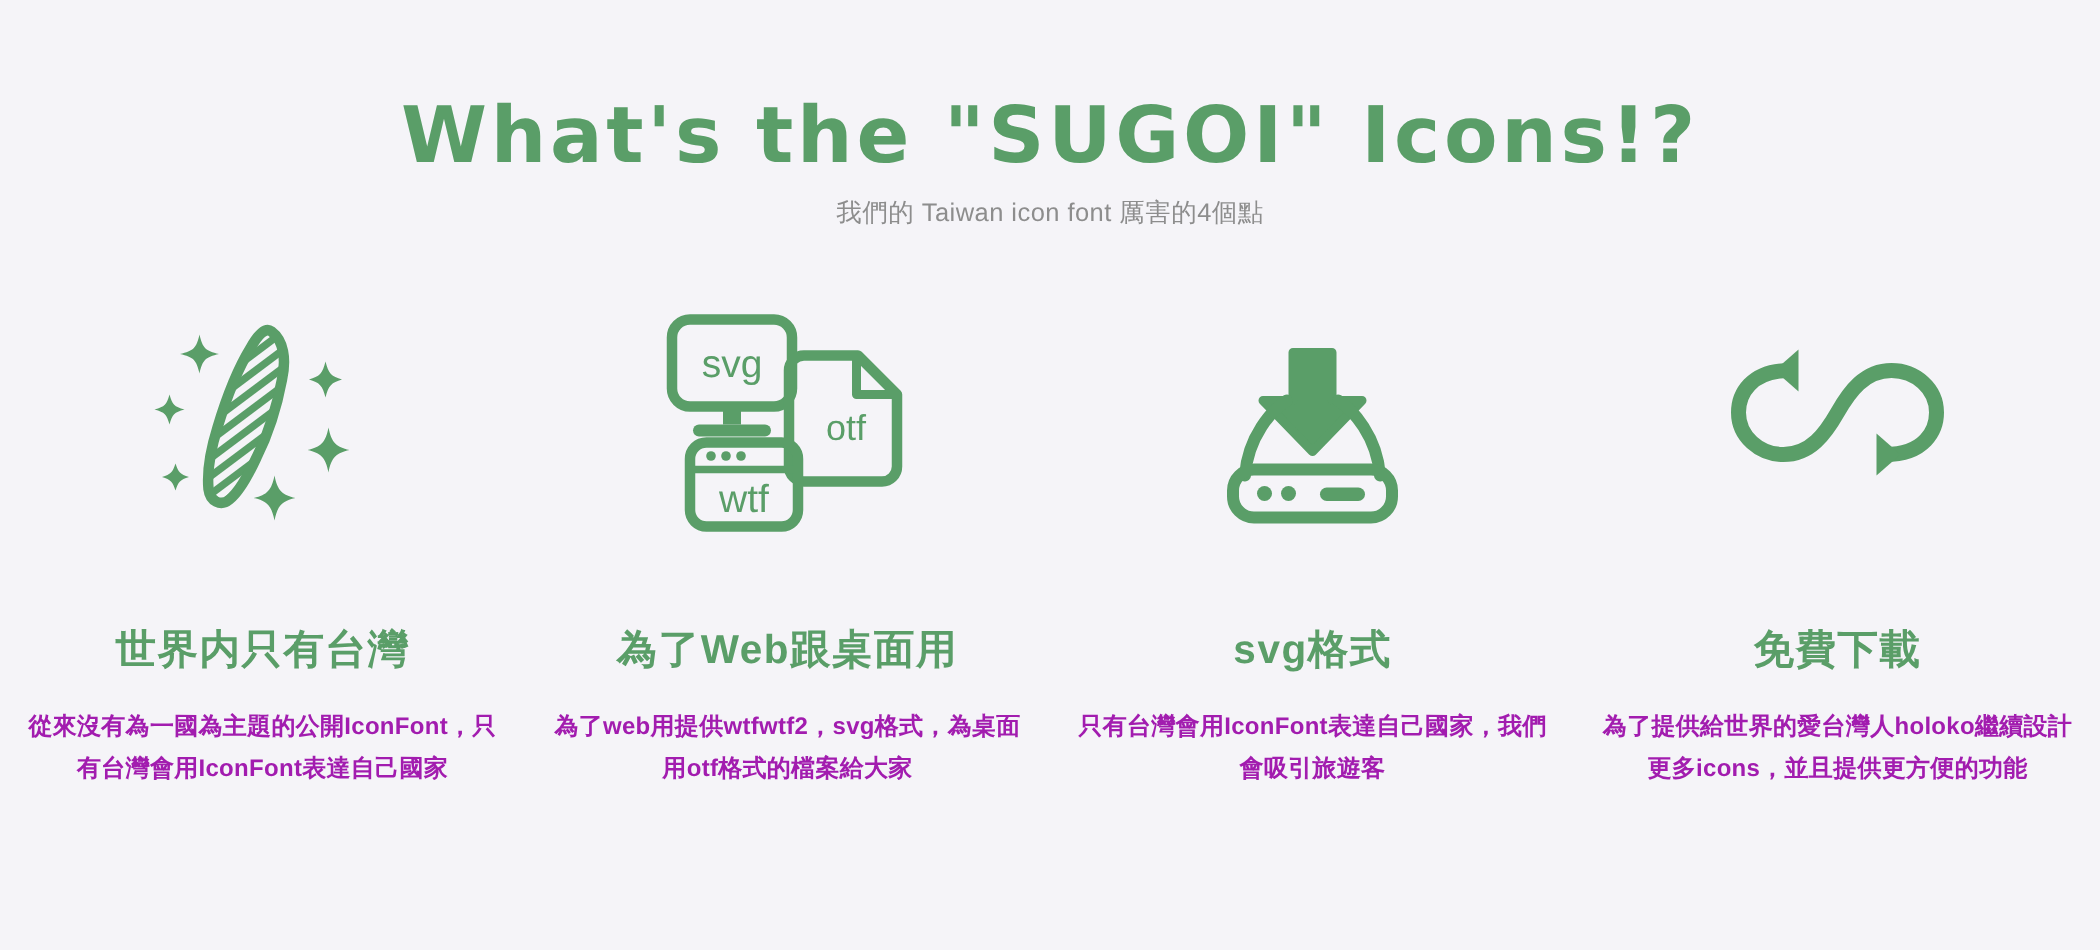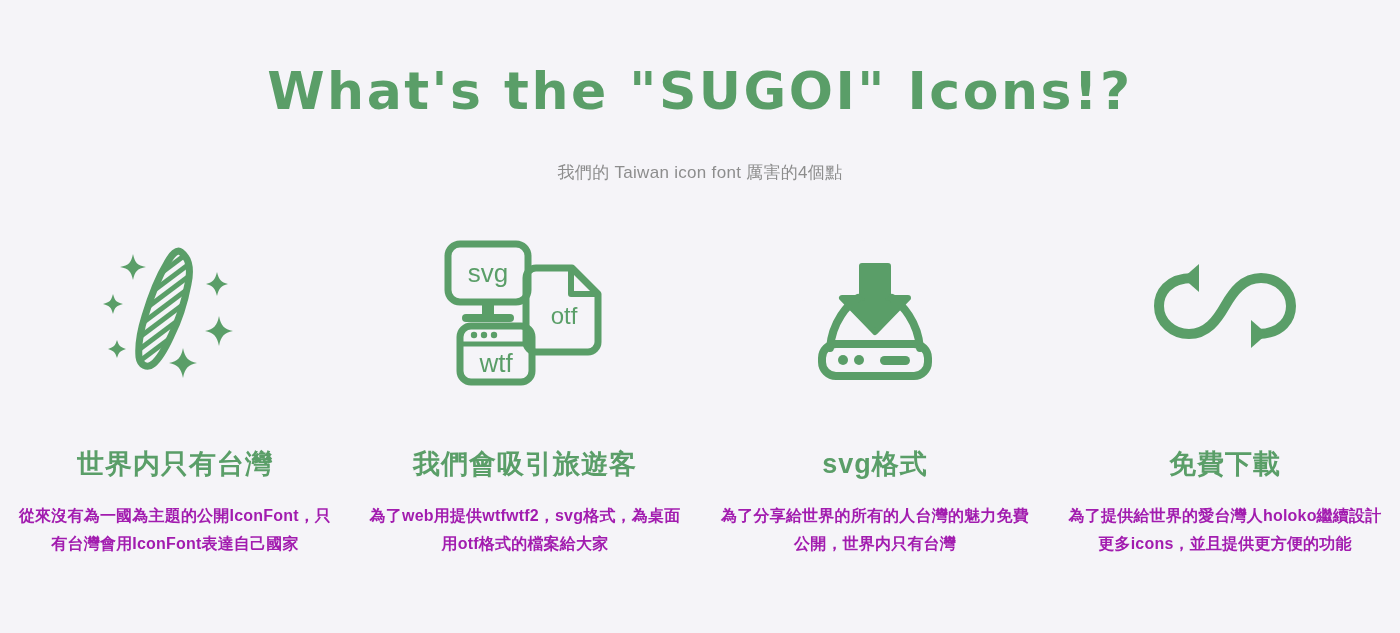--- a/index.html
+++ b/index.html
@@ -36,21 +36,21 @@
   .page-title {
     font-size: 52px;
     font-weight: bold;
     color: #5a9e68;
     letter-spacing: 2.5px;
     line-height: 1.15;
     font-family: "DejaVu Sans", "Liberation Sans", sans-serif;
   }
 
   .page-subtitle {
-    margin-top: 39px;
+    margin-top: 8px;
     font-size: 17px;
     color: #8d8d8d;
     font-weight: normal;
     letter-spacing: 0.3px;
   }
 
   
   .cards {
     width: 1400px;
     display: flex;
@@ -178,41 +178,41 @@
           <g>
             <rect x="22" y="90" width="72" height="56" rx="11" ry="11" fill="none" stroke="#5a9e68" stroke-width="7"></rect>
             <line x1="25" y1="108" x2="91" y2="108" stroke="#5a9e68" stroke-width="5"></line>
             <circle cx="36" cy="99" r="3.2" fill="#5a9e68"></circle>
             <circle cx="46" cy="99" r="3.2" fill="#5a9e68"></circle>
             <circle cx="56" cy="99" r="3.2" fill="#5a9e68"></circle>
             <text x="58" y="136" text-anchor="middle" fill="#5a9e68" font-size="26" font-family="'Liberation Sans',sans-serif">wtf</text>
           </g>
         </svg>
       </div>
-      <h3 class="card-title">我們會吸引旅遊客</h3>
+      <h3 class="card-title">為了Web跟桌面用</h3>
       <p class="card-body">為了web用提供wtfwtf2，svg格式，為桌面用otf格式的檔案給大家</p>
     </div>
 
     <div class="card">
       <div class="card-icon">
         <svg width="150" height="150" viewBox="0 0 150 150">
 
           <path d="M62 30 h26 v32 h20 l-33 34 l-33 -34 h20 Z" fill="#5a9e68" stroke="#5a9e68" stroke-width="6" stroke-linejoin="round"></path>
 
           <path d="M30 112 C32 86 48 68 58 62" fill="none" stroke="#5a9e68" stroke-width="8" stroke-linecap="round"></path>
           <path d="M120 112 C118 86 102 68 92 62" fill="none" stroke="#5a9e68" stroke-width="8" stroke-linecap="round"></path>
 
           <rect x="22" y="108" width="106" height="32" rx="14" ry="14" fill="none" stroke="#5a9e68" stroke-width="8"></rect>
           <circle cx="43" cy="124" r="5" fill="#5a9e68"></circle>
           <circle cx="59" cy="124" r="5" fill="#5a9e68"></circle>
           <rect x="80" y="120" width="30" height="9" rx="4.5" fill="#5a9e68"></rect>
         </svg>
       </div>
       <h3 class="card-title">svg格式</h3>
-      <p class="card-body">為了分享給世界的所有的人台灣的魅力免費公開，世界内只有台灣</p>
+      <p class="card-body">只有台灣會用IconFont表達自己國家，我們會吸引旅遊客</p>
     </div>
 
     <div class="card">
       <div class="card-icon">
         <svg width="160" height="150" viewBox="0 0 160 150">
           <g fill="none" stroke="#5a9e68" stroke-width="10" stroke-linecap="round">
 
             <path d="M48 42 C22 42 14 58 14 70 C14 86 28 98 44 98
                      C62 98 72 84 80 70 C88 56 98 42 116 42
                      C132 42 146 54 146 70 C146 82 138 98 112 98"></path>

